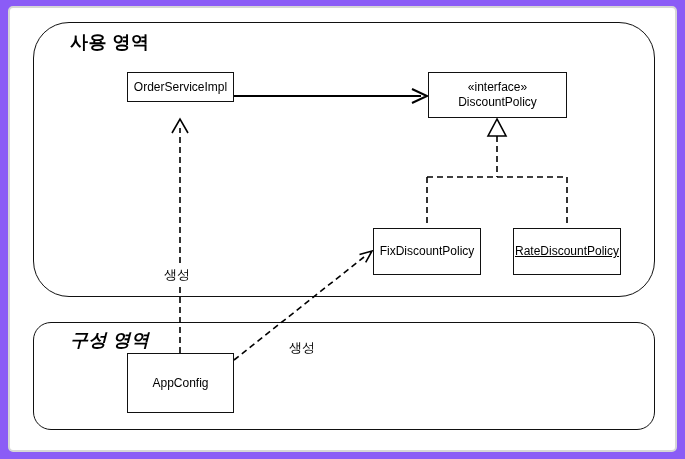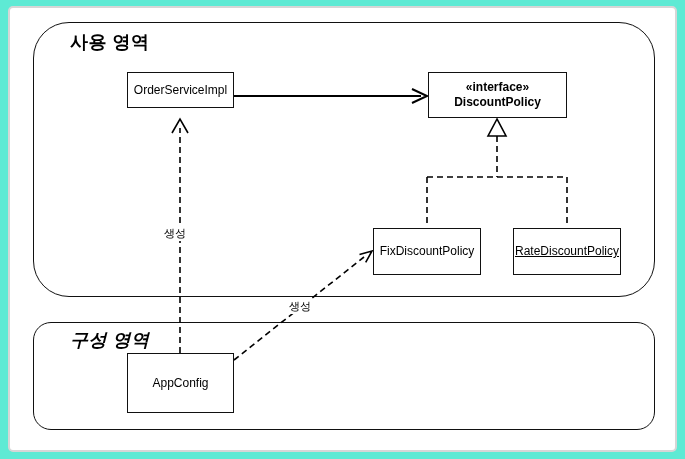--- a/index.html
+++ b/index.html
@@ -4,21 +4,21 @@
 <style>
   * { margin: 0; padding: 0; box-sizing: border-box; }
   body {
     background: #ffffff;
     font-family: "Liberation Sans", "DejaVu Sans", sans-serif;
   }
   .canvas {
     position: relative;
     width: 685px;
     height: 459px;
-    background: #5eead4;
+    background: #8b5cf6;
     overflow: hidden;
   }
   .outer-frame {
     position: absolute;
     left: 8px; top: 6px;
     width: 669px; height: 446px;
     border: 2px solid #d6d6d6;
     border-radius: 5px;
     background: #ffffff;
   }
@@ -60,34 +60,35 @@
     display: flex;
     flex-direction: column;
     align-items: center;
     justify-content: center;
     font-size: 12px;
     color: #000000;
     text-align: center;
     line-height: 15px;
     white-space: nowrap;
   }
-  .box-order   { left: 127px; top: 72px;  width: 107px; height: 36px; }
+  .box-order   { left: 127px; top: 72px;  width: 107px; height: 30px; }
   .box-policy  { left: 428px; top: 72px;  width: 139px; height: 46px; }
   .box-fix     { left: 373px; top: 228px; width: 108px; height: 47px; }
   .box-rate    { left: 513px; top: 228px; width: 108px; height: 47px; text-decoration: underline; }
   .box-config  { left: 127px; top: 353px; width: 107px; height: 60px; }
-  .stereotype  { font-weight: bold; text-align: right; }
-  .iface-name  { font-weight: bold; }
+  .stereotype  { font-weight: normal; text-align: right; }
+  .iface-name  { font-weight: normal; }
   .edge-label {
     position: absolute;
-    font-size: 11px;
+    font-size: 13px;
     color: #000000;
     background: #ffffff;
     padding: 0 1px;
     white-space: nowrap;
+    margin-top: 40px;
   }
   .label-create-order { left: 163px; top: 226px; }
   .label-create-fix   { left: 288px; top: 299px; }
 </style>
 </head>
 <body>
 
 <div class="canvas">
 
   <div class="outer-frame"></div>

